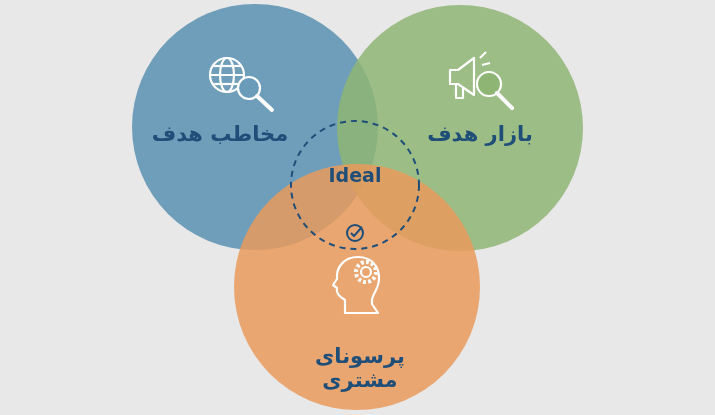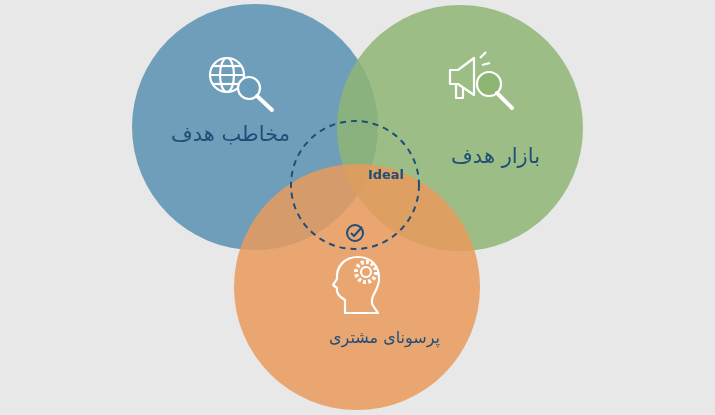--- a/index.html
+++ b/index.html
@@ -1,19 +1,19 @@
 <!DOCTYPE html>
 <html><head>
 <meta charset="utf-8">
 <style>
   html,body{margin:0;padding:0;}
   body{width:715px;height:415px;background:#e8e8e8;overflow:hidden;position:relative;font-family:"DejaVu Sans",sans-serif;}
   #stage{position:absolute;left:0;top:0;width:715px;height:415px;}
-  .lbl{position:absolute;color:#1f4e79;font-weight:normal;text-align:right;direction:rtl;}
-  .center-text{position:absolute;color:#1f4e79;font-weight:bold;text-align:center;font-family:"DejaVu Sans",sans-serif;font-size:13px;line-height:24px;margin-left:31px;}
+  .lbl{position:absolute;color:#1f4e79;font-weight:bold;text-align:center;direction:rtl;}
+  .center-text{position:absolute;color:#1f4e79;font-weight:bold;text-align:center;font-family:"DejaVu Sans",sans-serif;font-size:19px;line-height:24px;}
 </style>
 </head>
 <body>
 
 <svg id="stage" width="715" height="415" viewBox="0 0 715 415" xmlns="http://www.w3.org/2000/svg">
   <circle cx="255" cy="127" r="123" fill="#6a9bb8" opacity="0.97"></circle>
   <circle cx="460" cy="128" r="123" fill="#8fb574" opacity="0.85"></circle>
   <circle cx="357" cy="287" r="123" fill="#e99a5c" opacity="0.85"></circle>
   <circle cx="355" cy="185" r="64" fill="none" stroke="#1f4e79" stroke-width="2" stroke-dasharray="6 5"></circle>
 
@@ -42,18 +42,18 @@
     <circle cx="366" cy="272" r="10" stroke-dasharray="3 2.2" stroke-width="4"></circle>
   </g>
 
   <g fill="none" stroke="#1f4e79" stroke-width="2">
     <circle cx="355" cy="233" r="8"></circle>
     <path d="M351 233 L354 236 L362 227"></path>
   </g>
 </svg>
 
 <div class="lbl" style="left:150px;top:122px;width:140px;font-size:21px;">مخاطب هدف</div>
-<div class="lbl" style="left:420px;top:122px;width:120px;font-size:21px;margin-top:22px;">بازار هدف</div>
-<div class="lbl" style="left:280px;top:328px;width:160px;font-size:16px;">پرسونای مشتری</div>
+<div class="lbl" style="left:420px;top:122px;width:120px;font-size:21px;">بازار هدف</div>
+<div class="lbl" style="left:280px;top:344px;width:160px;font-size:21px;">پرسونای مشتری</div>
 
 <div class="center-text" style="left:300px;top:163px;width:110px;">
   <div>Ideal</div>
 </div>
 
 </body></html>

